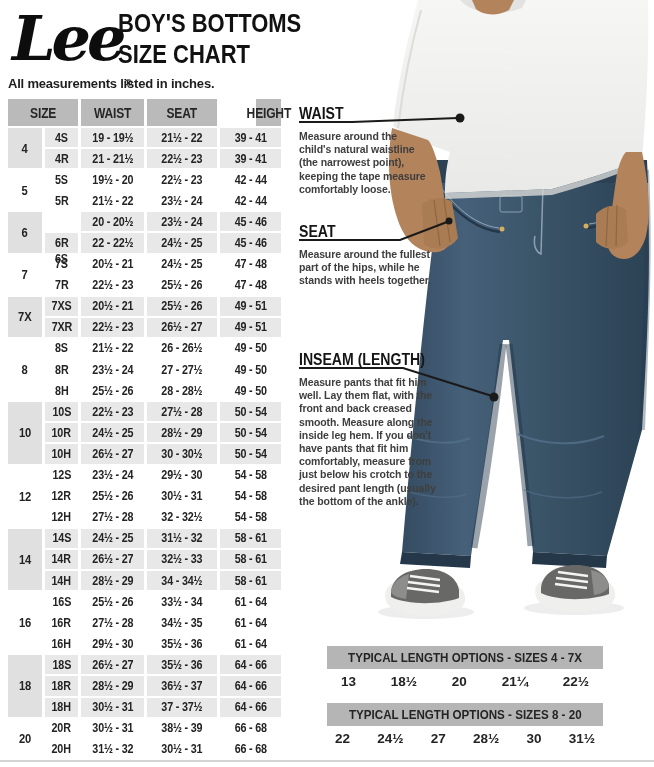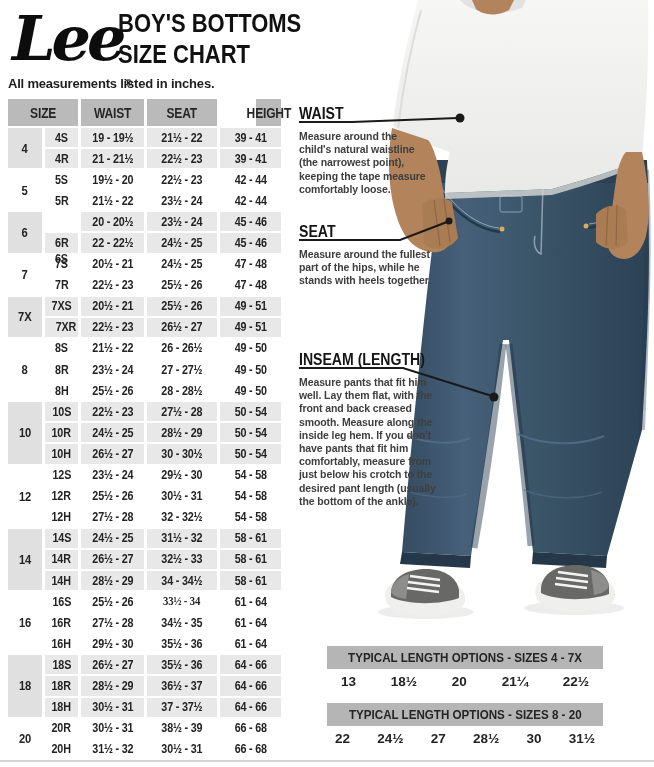--- a/index.html
+++ b/index.html
@@ -196,21 +196,21 @@
       </div>
       <div class="cell  shade" style="grid-column: 3;">
         <span class="cond-c">20½ - 21</span>
       </div>
       <div class="cell  shade" style="grid-column: 4;">
         <span class="cond-c">25½ - 26</span>
       </div>
       <div class="cell  shade" style="grid-column: 5;">
         <span class="cond-c">49 - 51</span>
       </div>
-      <div class="cell  shade" style="grid-column: 2; justify-content: flex-end;">
+      <div class="cell  shade" style="grid-column: 2;">
         <span class="cond-c">7XR</span>
       </div>
       <div class="cell  shade" style="grid-column: 3;">
         <span class="cond-c">22½ - 23</span>
       </div>
       <div class="cell  shade" style="grid-column: 4;">
         <span class="cond-c">26½ - 27</span>
       </div>
       <div class="cell  shade" style="grid-column: 5;">
         <span class="cond-c">49 - 51</span>
@@ -373,21 +373,21 @@
       </div>
       <div class="cell grp" style="grid-area: span 3 / 1;">
         <span class="cond-c">16</span>
       </div>
       <div class="cell " style="grid-column: 2;">
         <span class="cond-c">16S</span>
       </div>
       <div class="cell " style="grid-column: 3;">
         <span class="cond-c">25½ - 26</span>
       </div>
-      <div class="cell " style="grid-column: 4; font-family: Liberation Serif, serif;">
+      <div class="cell " style="grid-column: 4;">
         <span class="cond-c">33½ - 34</span>
       </div>
       <div class="cell " style="grid-column: 5;">
         <span class="cond-c">61 - 64</span>
       </div>
       <div class="cell " style="grid-column: 2;">
         <span class="cond-c">16R</span>
       </div>
       <div class="cell " style="grid-column: 3;">
         <span class="cond-c">27½ - 28</span>

